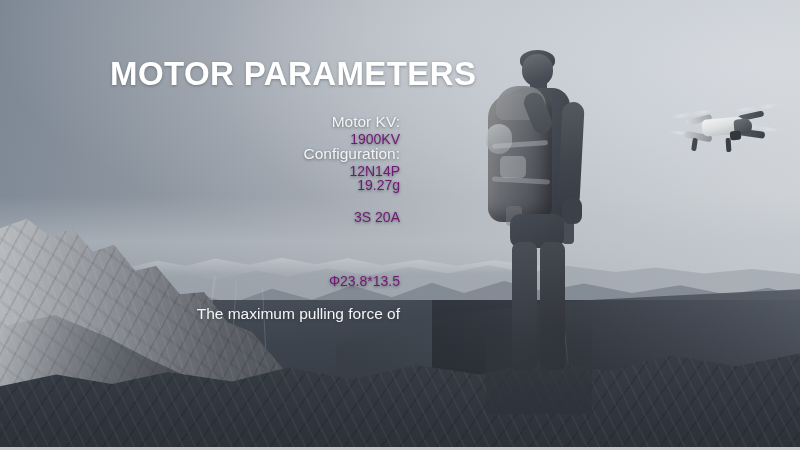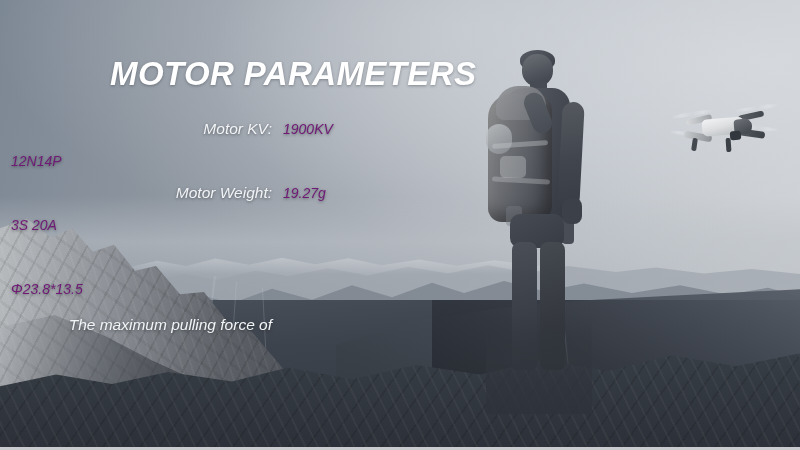--- a/index.html
+++ b/index.html
@@ -4,21 +4,20 @@
 <style>
   html,body{margin:0;padding:0;background:#222;}
   *{box-sizing:border-box;}
 
   #shot{
     position:relative;
     width:800px;height:450px;
     overflow:hidden;
     font-family:"Liberation Sans", sans-serif;
     background:#9aa1a9;
-    font-style:italic;
   }
 
   
   .sky{
     position:absolute;inset:0;
     background:
       radial-gradient(120% 90% at 96% 14%, rgba(214,218,223,.95) 0%, rgba(214,218,223,0) 58%),
       radial-gradient(95% 80% at 58% 6%, rgba(196,201,208,.72) 0%, rgba(196,201,208,0) 62%),
       linear-gradient(104deg,#7c8794 0%,#8d959f 22%,#a2a8b0 46%,#b6bbc2 70%,#c6cace 88%,#cdd0d4 100%);
   }
@@ -196,36 +195,37 @@
   .title{
     position:absolute;left:110px;top:55px;
     font-size:33px;font-weight:bold;letter-spacing:.4px;
     color:#ffffff;
     text-shadow:0 1px 3px rgba(40,45,52,.40);
     white-space:nowrap;
   }
 
   .rows{position:absolute;left:0;top:113px;width:400px;}
   .row{
-    display:flex;align-items:center;
+    display:flex;align-items:flex-end;
     height:32px;
+    flex-direction:column;
   }
   .lbl{
     width:272px;text-align:right;
     font-size:15.5px;color:#f2f4f6;
     text-shadow:0 1px 3px rgba(35,40,47,.55);
     white-space:nowrap;
   }
   .val{
     margin-left:11px;
     font-size:14px;color:#701a75;
     text-shadow:0 1px 3px rgba(35,40,47,.55);
     white-space:nowrap;
   }
-  .row.wrapline .lbl{font-weight:normal;margin-top:8px;}
+  .row.wrapline .lbl{font-weight:normal;}
 
   
   .bottomStrip{position:absolute;left:0;right:0;bottom:0;height:3px;background:#c9cbcf;}
 </style>
 </head>
 <body>
 
 <div id="shot">
 
   <div class="sky"></div>
@@ -295,25 +295,25 @@
     <div class="title">MOTOR PARAMETERS</div>
 
     <div class="rows">
 
       <div class="row">
         <div class="lbl">Motor KV:</div>
         <div class="val">1900KV</div>
       </div>
 
       <div class="row">
+        <div class="lbl">Configuration:</div>
         <div class="val">12N14P</div>
       </div>
 
       <div class="row">
-        <div class="lbl">Motor Weight:</div>
         <div class="val">19.27g</div>
       </div>
 
       <div class="row">
         <div class="val">3S 20A</div>
       </div>
 
 
       <div class="row">
       </div>

